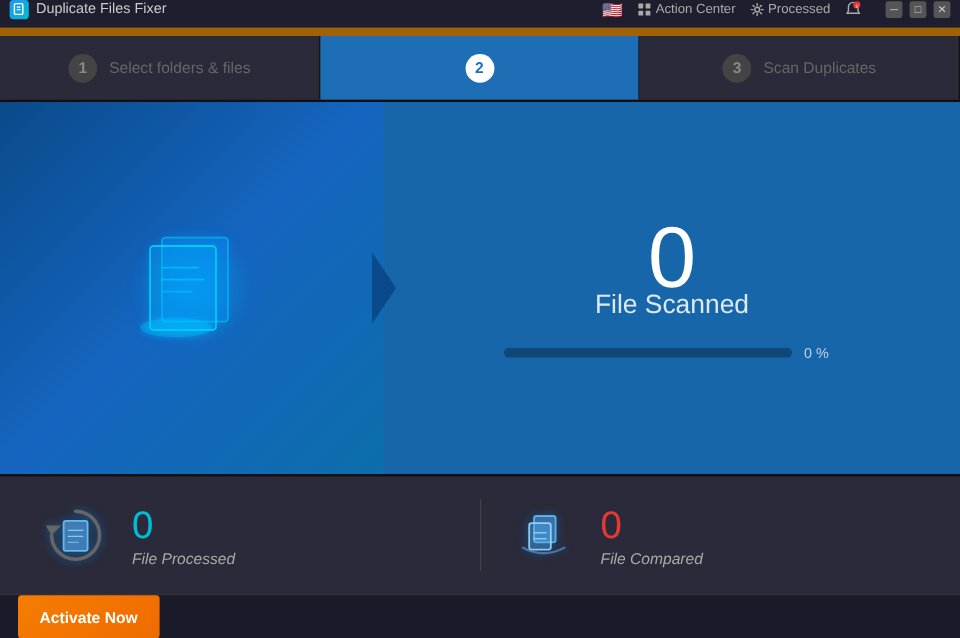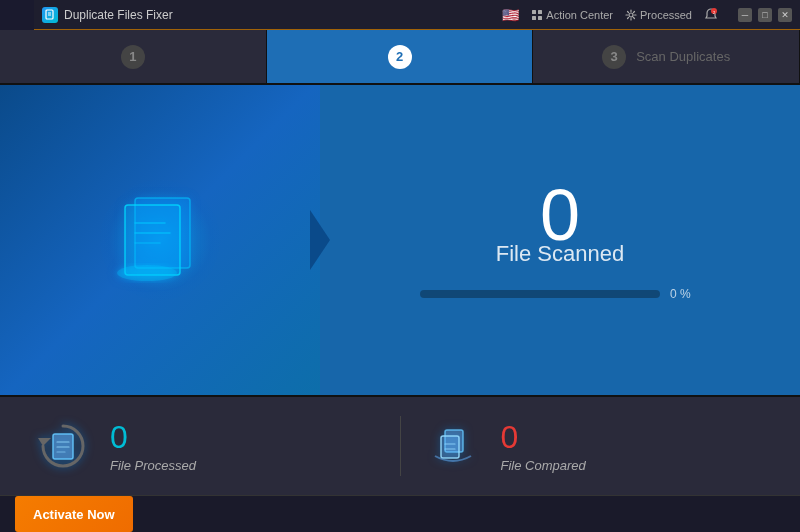--- a/index.html
+++ b/index.html
@@ -10,24 +10,23 @@
       font-family: 'Segoe UI', Arial, sans-serif;
       overflow: hidden;
       position: relative;
     }
 
     
     .title-bar {
       background: #1e1e2e;
       height: 30px;
       display: flex;
-      align-items: center;
+      align-items: flex-start;
       padding: 0 8px;
-      border-bottom: 1px solid #a16207;
-      margin-left: 34px;
+      border-bottom: 7px solid #a16207;
     }
     .title-bar-icon {
       width: 16px;
       height: 16px;
       background: linear-gradient(135deg, #2196F3, #00BCD4);
       border-radius: 3px;
       margin-right: 6px;
       display: flex;
       align-items: center;
       justify-content: center;
@@ -348,20 +347,21 @@
       <div class="win-btn">─</div>
       <div class="win-btn">□</div>
       <div class="win-btn close">✕</div>
     </div>
   </div>
 </div>
 
 <div class="tabs">
   <div class="tab inactive">
     <div class="tab-number">1</div>
+    <span class="tab-label">Select folders &amp; files</span>
   </div>
   <div class="tab active">
     <div class="tab-number">2</div>
   </div>
   <div class="tab inactive">
     <div class="tab-number">3</div>
     <span class="tab-label">Scan Duplicates</span>
   </div>
 </div>
 

